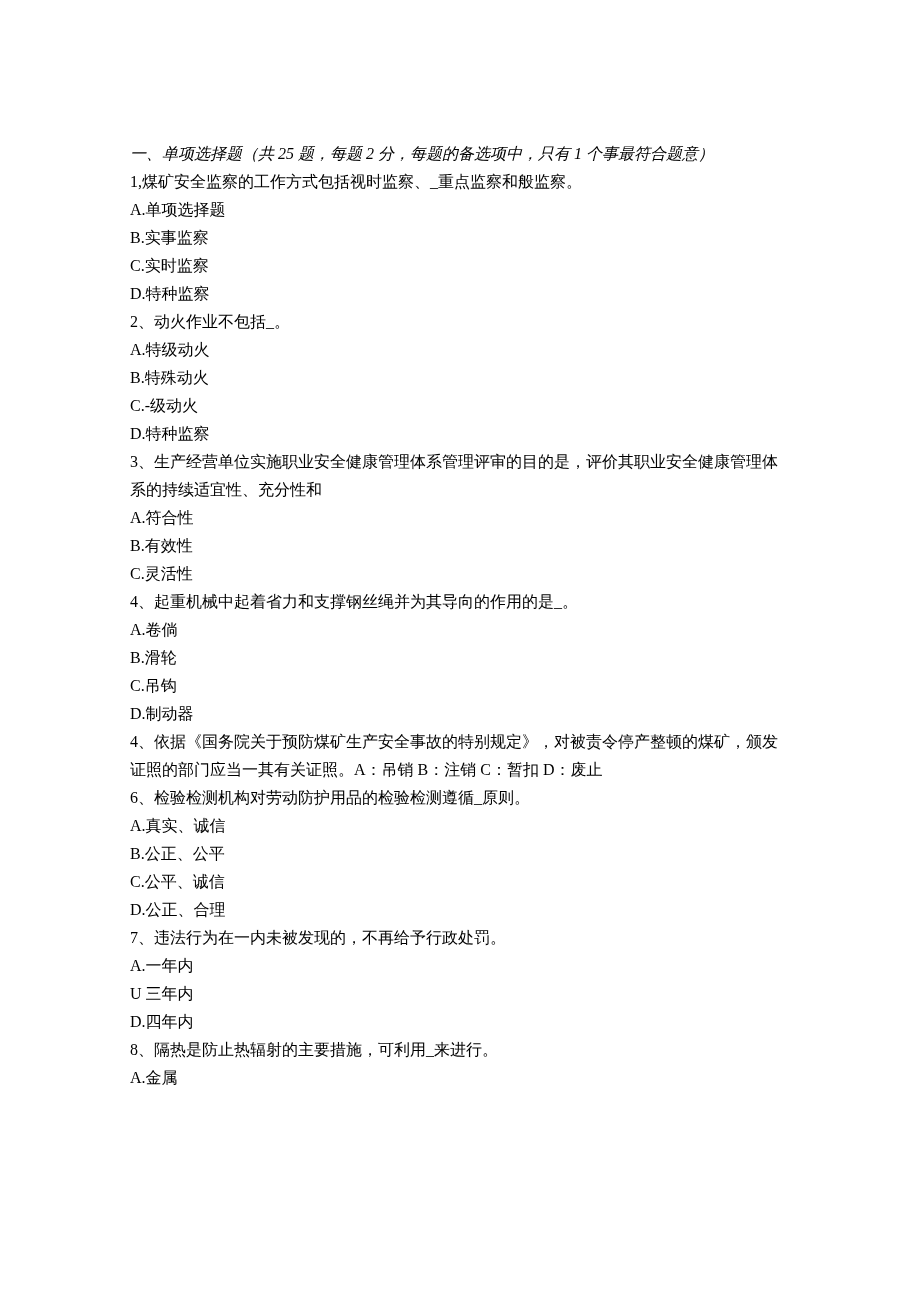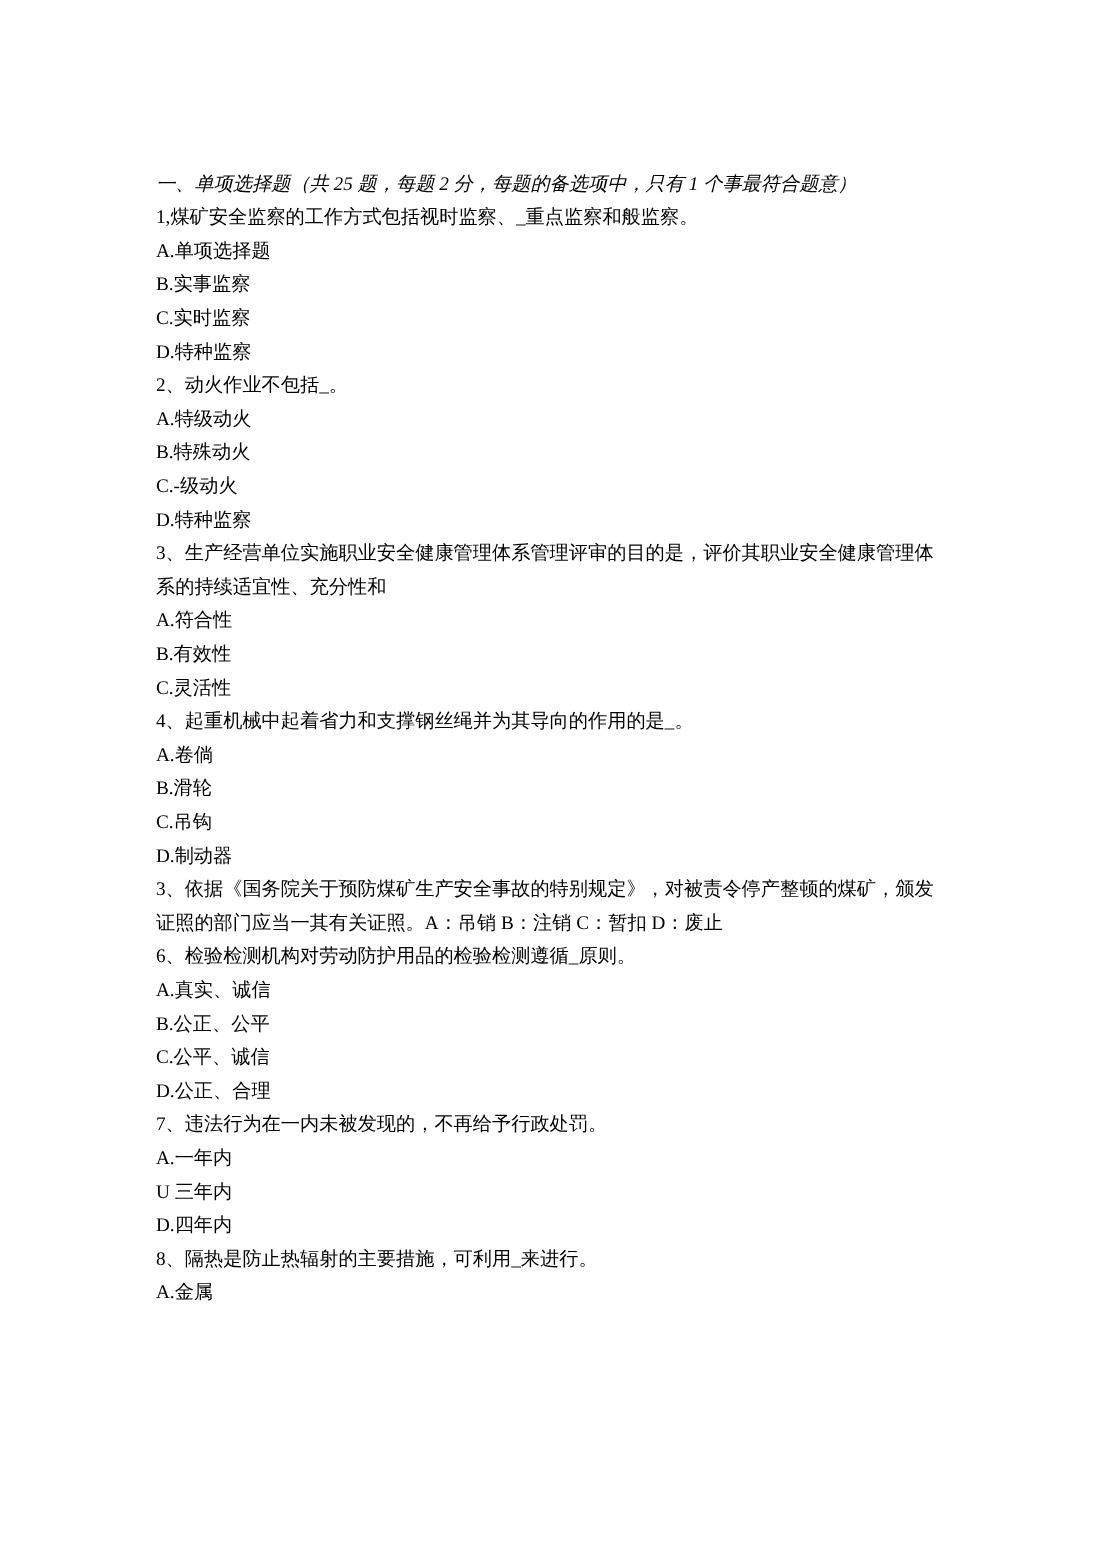--- a/index.html
+++ b/index.html
@@ -33,21 +33,21 @@
     <div class="line">D.特种监察</div>
     <div class="line">3、生产经营单位实施职业安全健康管理体系管理评审的目的是，评价其职业安全健康管理体系的持续适宜性、充分性和</div>
     <div class="line">A.符合性</div>
     <div class="line">B.有效性</div>
     <div class="line">C.灵活性</div>
     <div class="line">4、起重机械中起着省力和支撑钢丝绳并为其导向的作用的是_。</div>
     <div class="line">A.卷倘</div>
     <div class="line">B.滑轮</div>
     <div class="line">C.吊钩</div>
     <div class="line">D.制动器</div>
-    <div class="line">3、依据《国务院关于预防煤矿生产安全事故的特别规定》，对被责令停产整顿的煤矿，颁发证照的部门应当一其有关证照。A：吊销 B：注销 C：暂扣 D：废止</div>
+    <div class="line">4、依据《国务院关于预防煤矿生产安全事故的特别规定》，对被责令停产整顿的煤矿，颁发证照的部门应当一其有关证照。A：吊销 B：注销 C：暂扣 D：废止</div>
     <div class="line">6、检验检测机构对劳动防护用品的检验检测遵循_原则。</div>
     <div class="line">A.真实、诚信</div>
     <div class="line">B.公正、公平</div>
     <div class="line">C.公平、诚信</div>
     <div class="line">D.公正、合理</div>
     <div class="line">7、违法行为在一内未被发现的，不再给予行政处罚。</div>
     <div class="line">A.一年内</div>
     <div class="line">U 三年内</div>
     <div class="line">D.四年内</div>
     <div class="line">8、隔热是防止热辐射的主要措施，可利用_来进行。</div>

